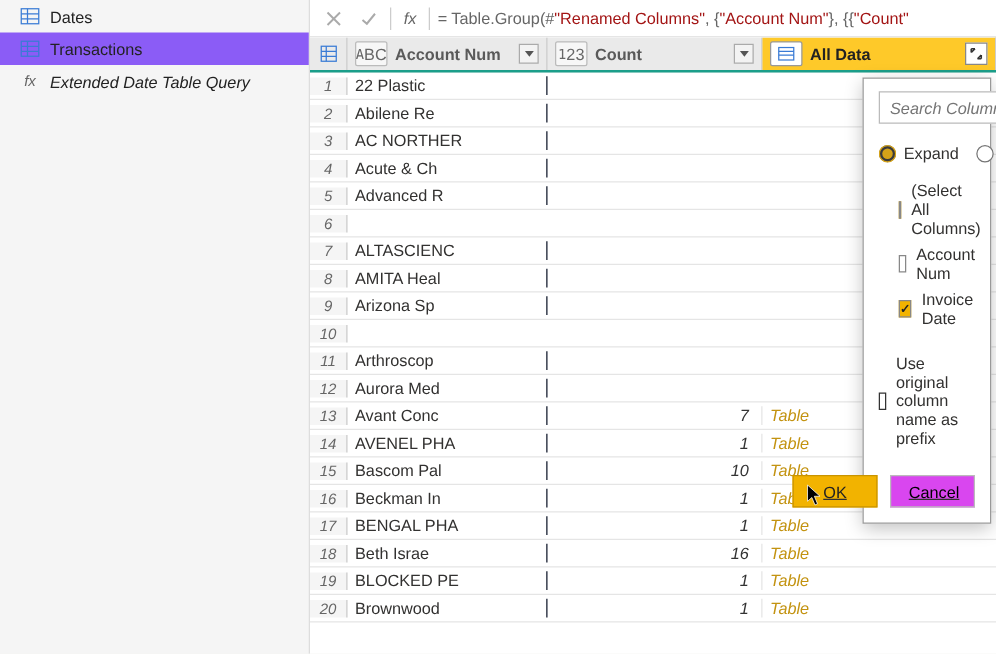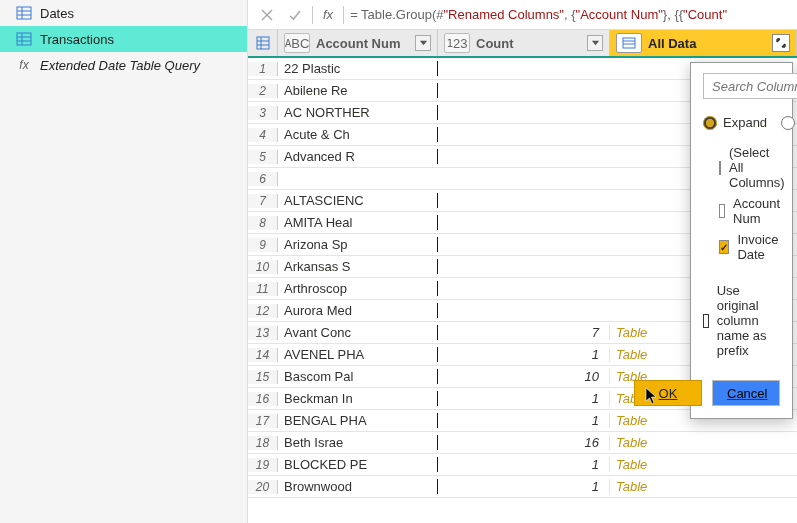--- a/index.html
+++ b/index.html
@@ -3,21 +3,21 @@
 <meta charset="utf-8">
 <style>
   * { box-sizing: border-box; margin: 0; padding: 0; font-family: "Segoe UI", Arial, sans-serif; font-size: 13px; }
   body { width: 797px; height: 523px; background: #f3f2f1; overflow: hidden; display: flex; color: #323130; }
   
   .sidebar { width: 248px; background: #f5f5f5; border-right: 1px solid #ddd; display: flex; flex-direction: column; }
   .sidebar-header { display: flex; align-items: center; padding: 6px 10px; font-size: 13px; color: #5a5a5a; }
   .sidebar-header .title { flex: 1; }
   .collapse-icon { font-size: 14px; color: #666; cursor: pointer; }
   .query-item { display: flex; align-items: flex-end; padding: 5px 6px 5px 16px; gap: 8px; cursor: pointer; }
-  .query-item.selected { background: #5eead4; }
+  .query-item.selected { background: #8b5cf6; }
   .qi-icon { width: 16px; height: 16px; display: inline-flex; align-items: center; justify-content: center; }
   .qi-icon svg { width: 16px; height: 16px; }
   .qi-label { font-style: italic; color: #222; }
   .qi-label.normal { font-style: normal; }
   
   .main { flex: 1; display: flex; flex-direction: column; position: relative; }
   .formula-bar { height: 30px; border-bottom: 1px solid #ddd; display: flex; align-items: center; padding: 0 8px; gap: 6px; background: #fff; }
   .fb-btn { width: 22px; height: 22px; display: inline-flex; align-items: center; justify-content: center; color: #999; cursor: pointer; border-radius: 2px; }
   .fx-label { font-style: italic; color: #666; font-size: 13px; padding: 0 4px; }
   .fb-sep { width: 1px; height: 18px; background: #ccc; }
@@ -55,21 +55,21 @@
   .radio-row input[type=radio] { accent-color: #d5a319; width: 14px; height: 14px; }
   .chk-list { padding-left: 16px; margin-bottom: 18px; }
   .chk-item { display: flex; align-items: center; gap: 8px; padding: 3px 0; cursor: pointer; }
   .chkbox { width: 14px; height: 14px; border: 1px solid #888; display: inline-flex; align-items: center; justify-content: center; font-size: 10px; }
   .chkbox.indet { background: #f2b300; }
   .chkbox.checked { background: #f2b300; color: #222; font-weight: bold; }
   .chkbox.checked::after { content: "✓"; font-size: 10px; }
   .prefix-row { display: flex; align-items: center; gap: 8px; margin-bottom: 22px; }
   .prefix-row .chkbox { border: 1.5px solid #333; }
   .btn-row { display: flex; justify-content: flex-end; gap: 10px; text-decoration: underline; }
-  .btn { min-width: 68px; height: 26px; border: 1px solid #bbb; background: #3b82f6; cursor: pointer; padding: 0 14px; }
+  .btn { min-width: 68px; height: 26px; border: 1px solid #bbb; background: #d946ef; cursor: pointer; padding: 0 14px; }
   .btn.primary { background: #f2b300; border-color: #c99400; font-weight: 400; color: #222; position: relative; }
   .cursor { position: absolute; left: 10px; top: 6px; pointer-events: none; }
   .cursor svg { width: 14px; height: 18px; }
 </style>
 </head>
 <body>
 
 <div class="sidebar">
   <div class="query-item">
     <span class="qi-icon">
@@ -215,21 +215,20 @@
           <div class="cell-alldata"></div>
         </div>
         <div class="grid-row">
           <div class="cell-rownum">9</div>
           <div class="cell-acct">Arizona Sp</div>
           <div class="cell-count"></div>
           <div class="cell-alldata"></div>
         </div>
         <div class="grid-row">
           <div class="cell-rownum">10</div>
-          <div class="cell-acct">Arkansas S</div>
           <div class="cell-count"></div>
           <div class="cell-alldata"></div>
         </div>
         <div class="grid-row">
           <div class="cell-rownum">11</div>
           <div class="cell-acct">Arthroscop</div>
           <div class="cell-count"></div>
           <div class="cell-alldata"></div>
         </div>
         <div class="grid-row">

